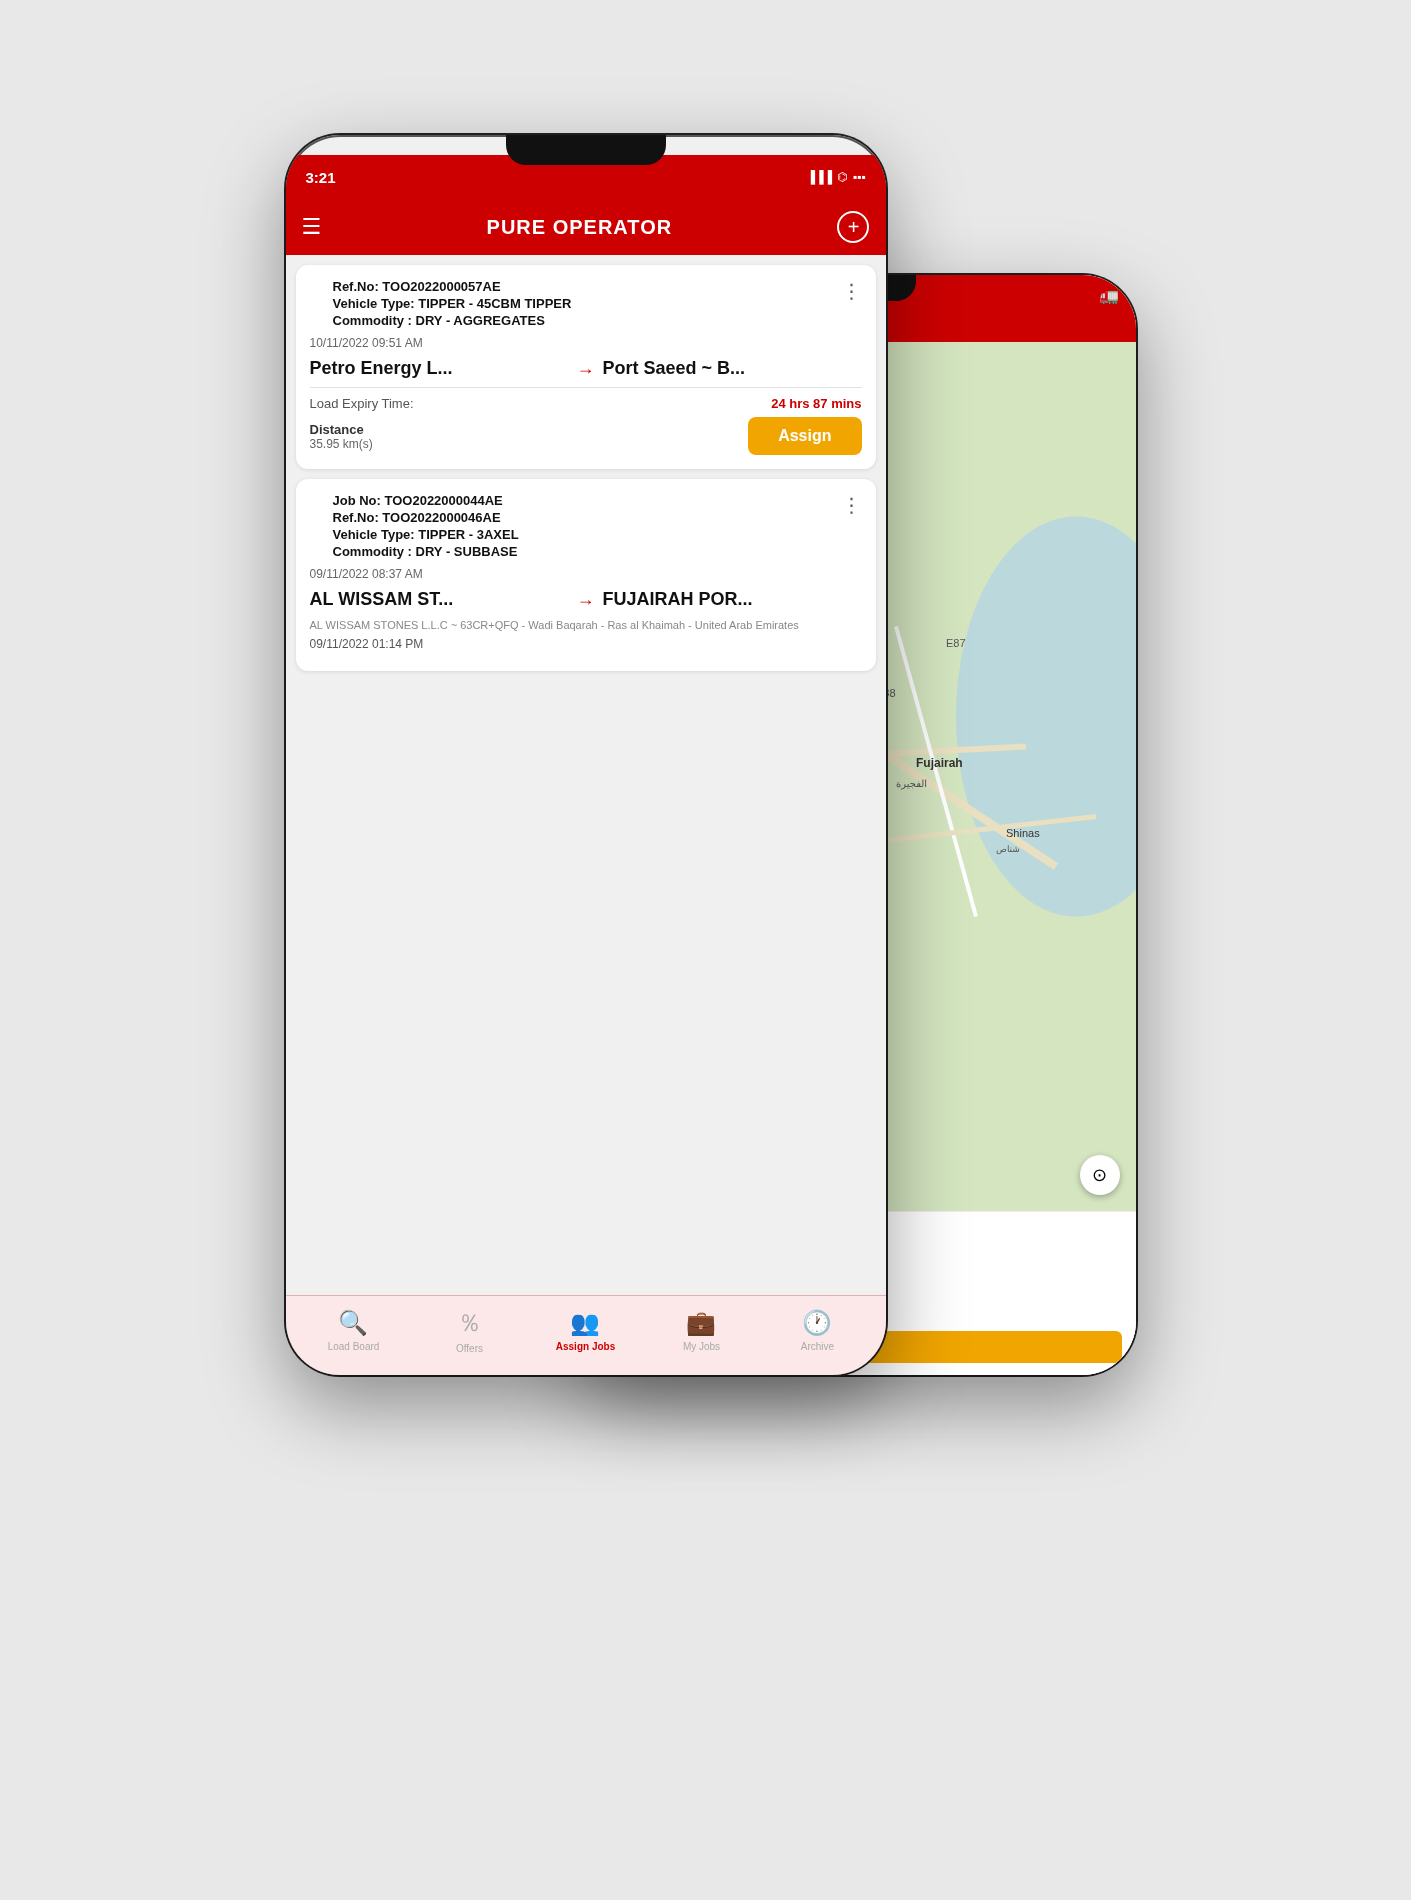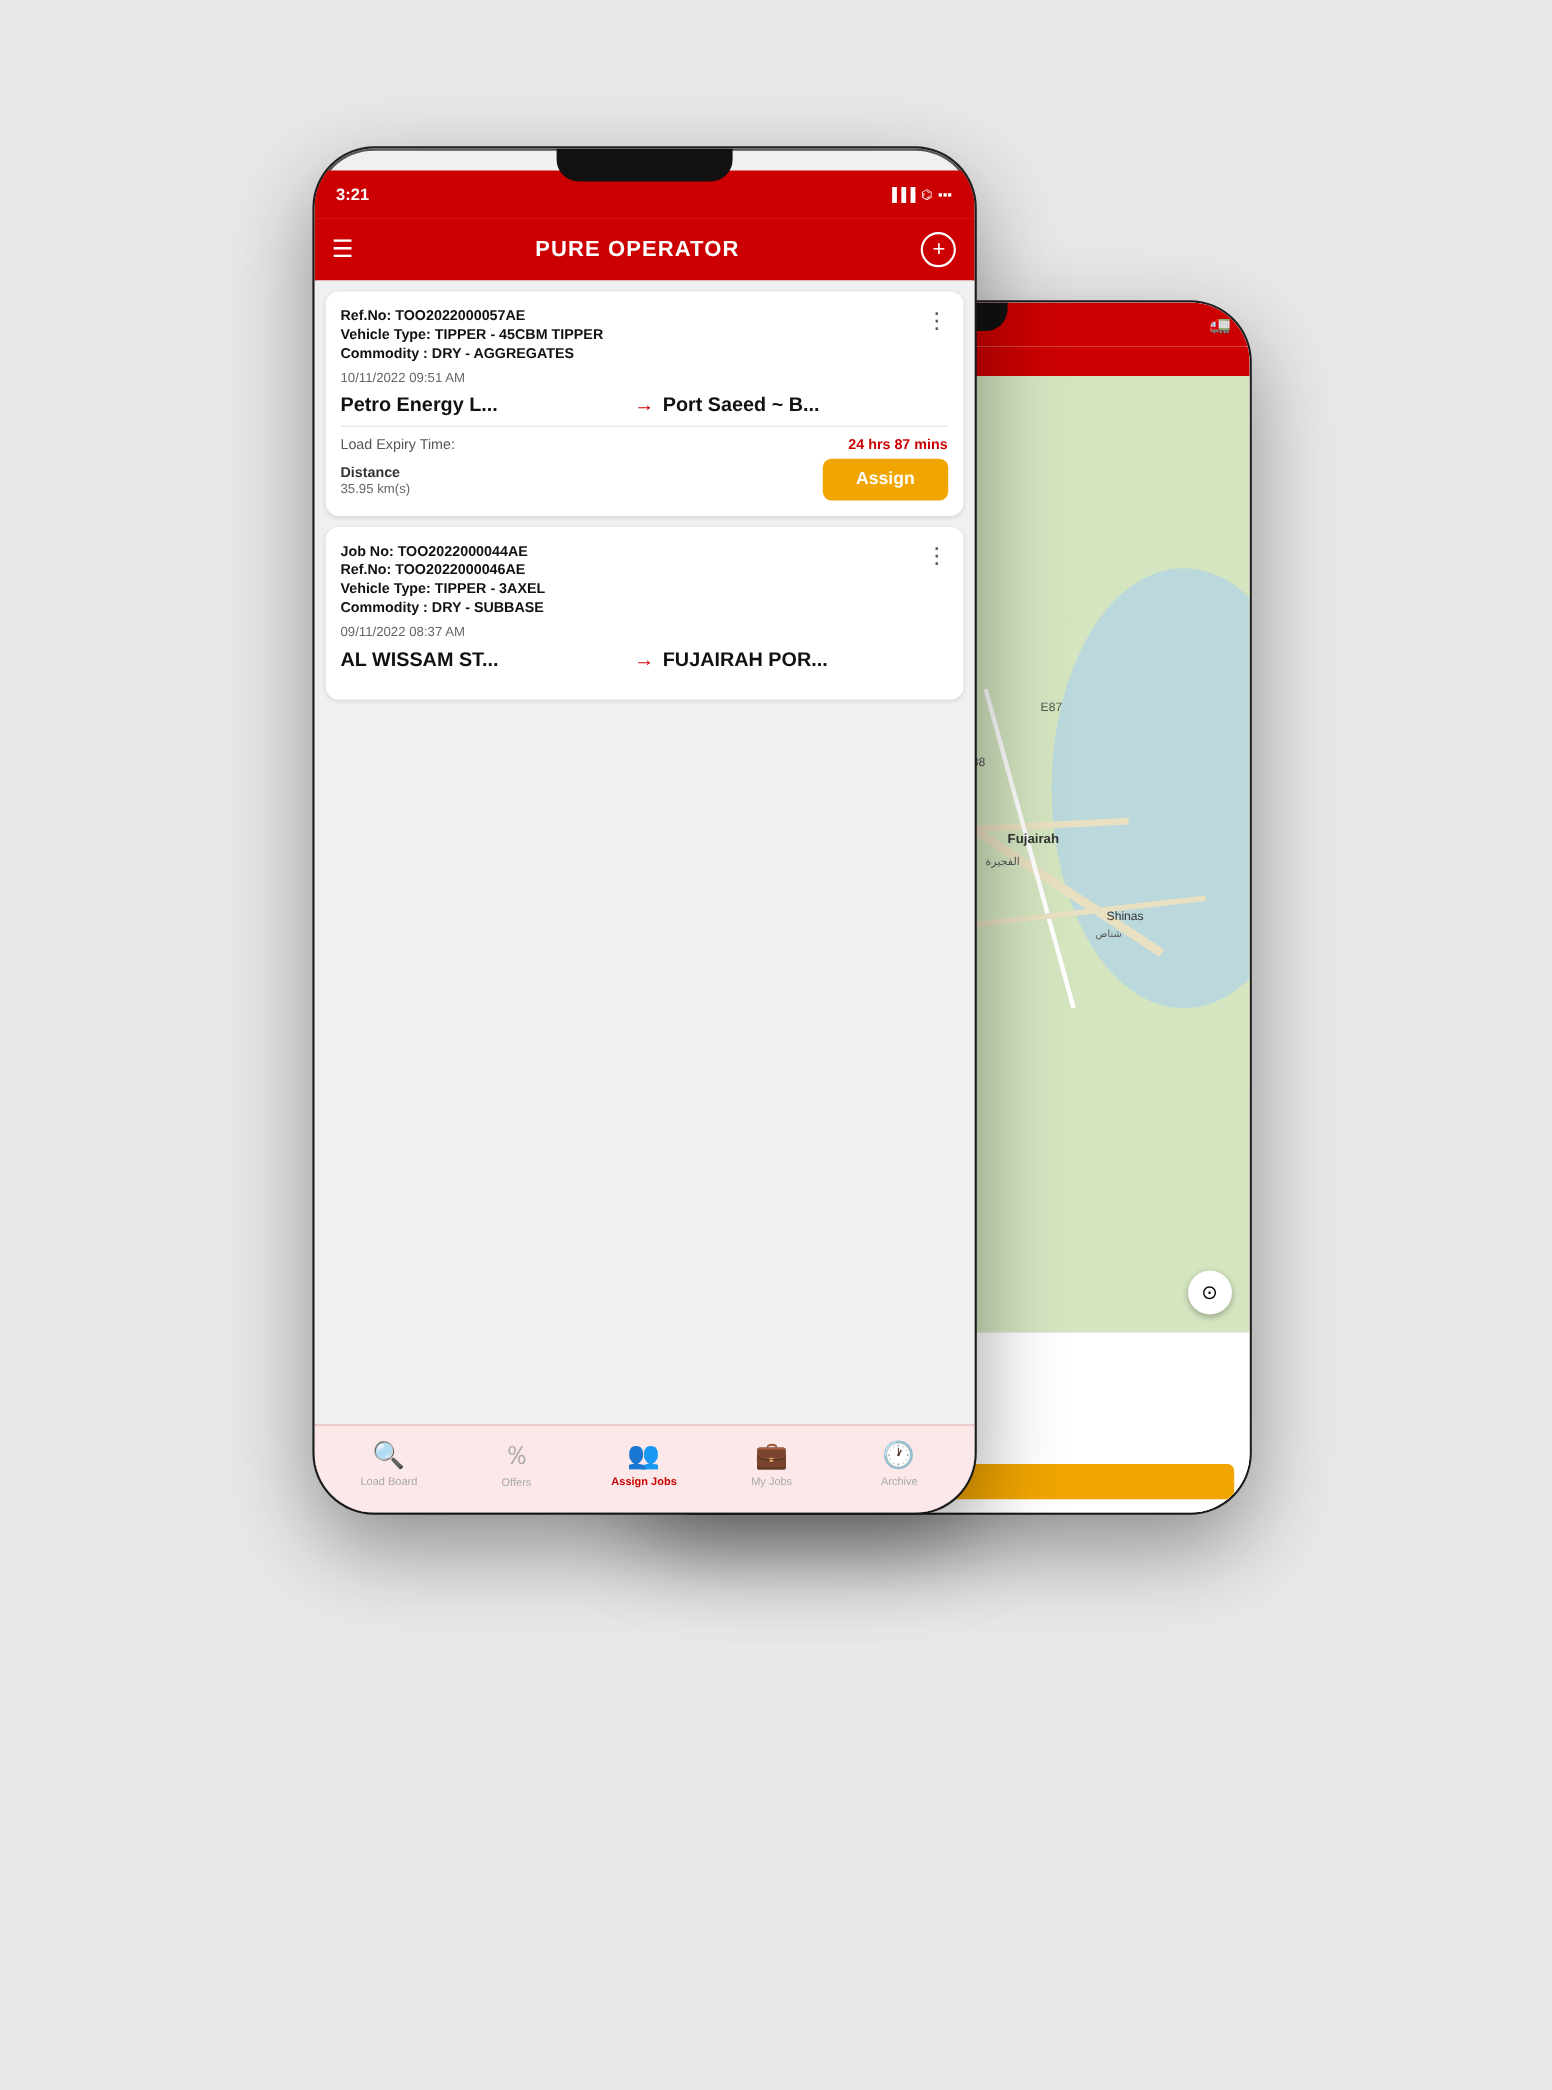--- a/index.html
+++ b/index.html
@@ -143,20 +143,21 @@
     }
 
     .card-header-row {
       display: flex;
       justify-content: space-between;
       align-items: flex-start;
     }
 
     .card-meta {
       flex: 1;
+      margin-left: 23px;
     }
 
     .card-meta-line {
       font-size: 13px;
       font-weight: 700;
       color: #111;
       margin-bottom: 2px;
     }
 
     .card-more-icon {
@@ -519,20 +520,24 @@
             <div class="route-col">
               <div class="route-name">AL WISSAM ST...</div>
             </div>
             <span class="route-arrow">→</span>
             <div class="route-col">
               <div class="route-name">FUJAIRAH POR...</div>
             </div>
           </div>
 
           <div class="route-cols">
+            <div class="route-col">
+              <div class="route-address">AL WISSAM STONES L.L.C ~ 63CR+QFQ - Wadi Baqarah - Ras al Khaimah - United Arab Emirates</div>
+              <div class="col-datetime">09/11/2022 01:14 PM</div>
+            </div>
           </div>
         </div>
 
       </div>
 
       <div class="tab-bar">
         <div class="tab-item">
           <span class="tab-icon">🔍</span>
           <span class="tab-label">Load Board</span>
         </div>

